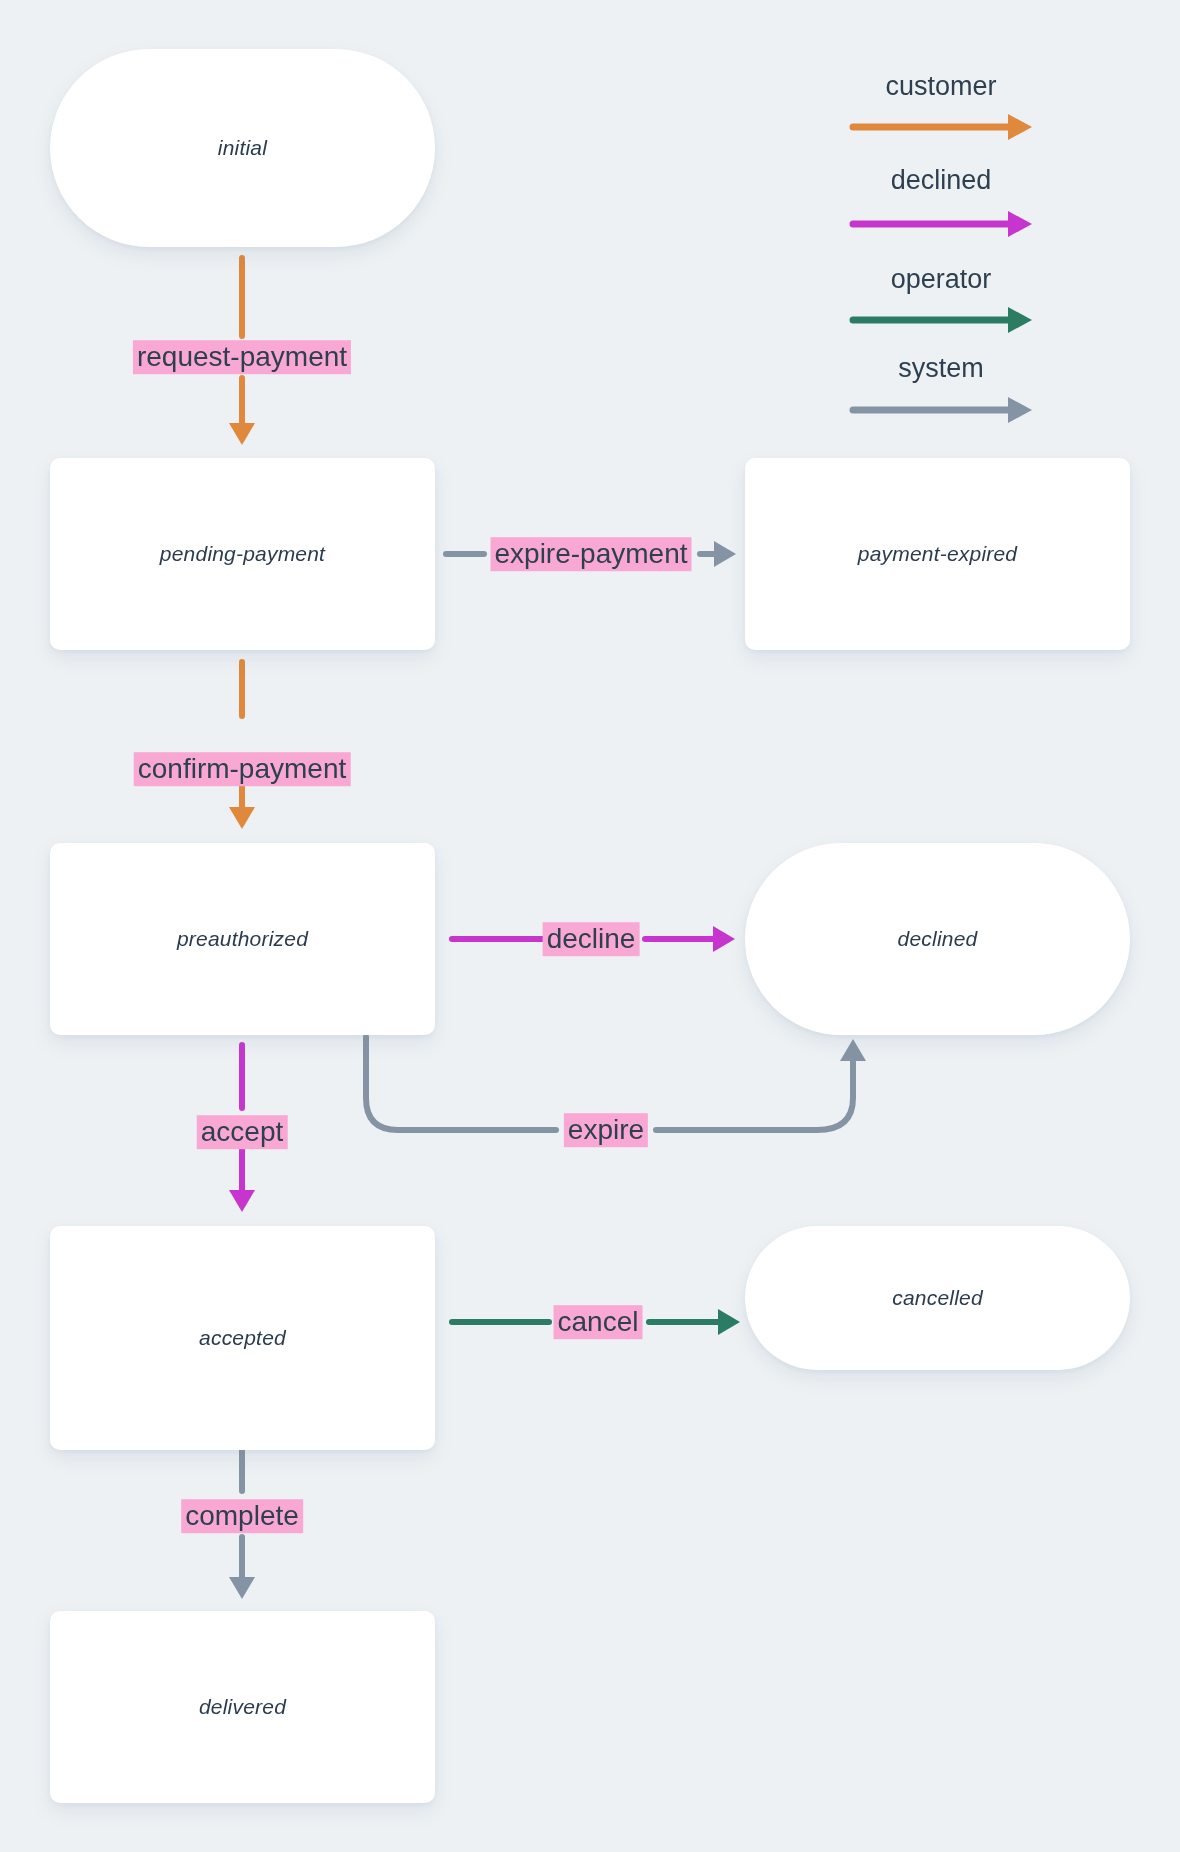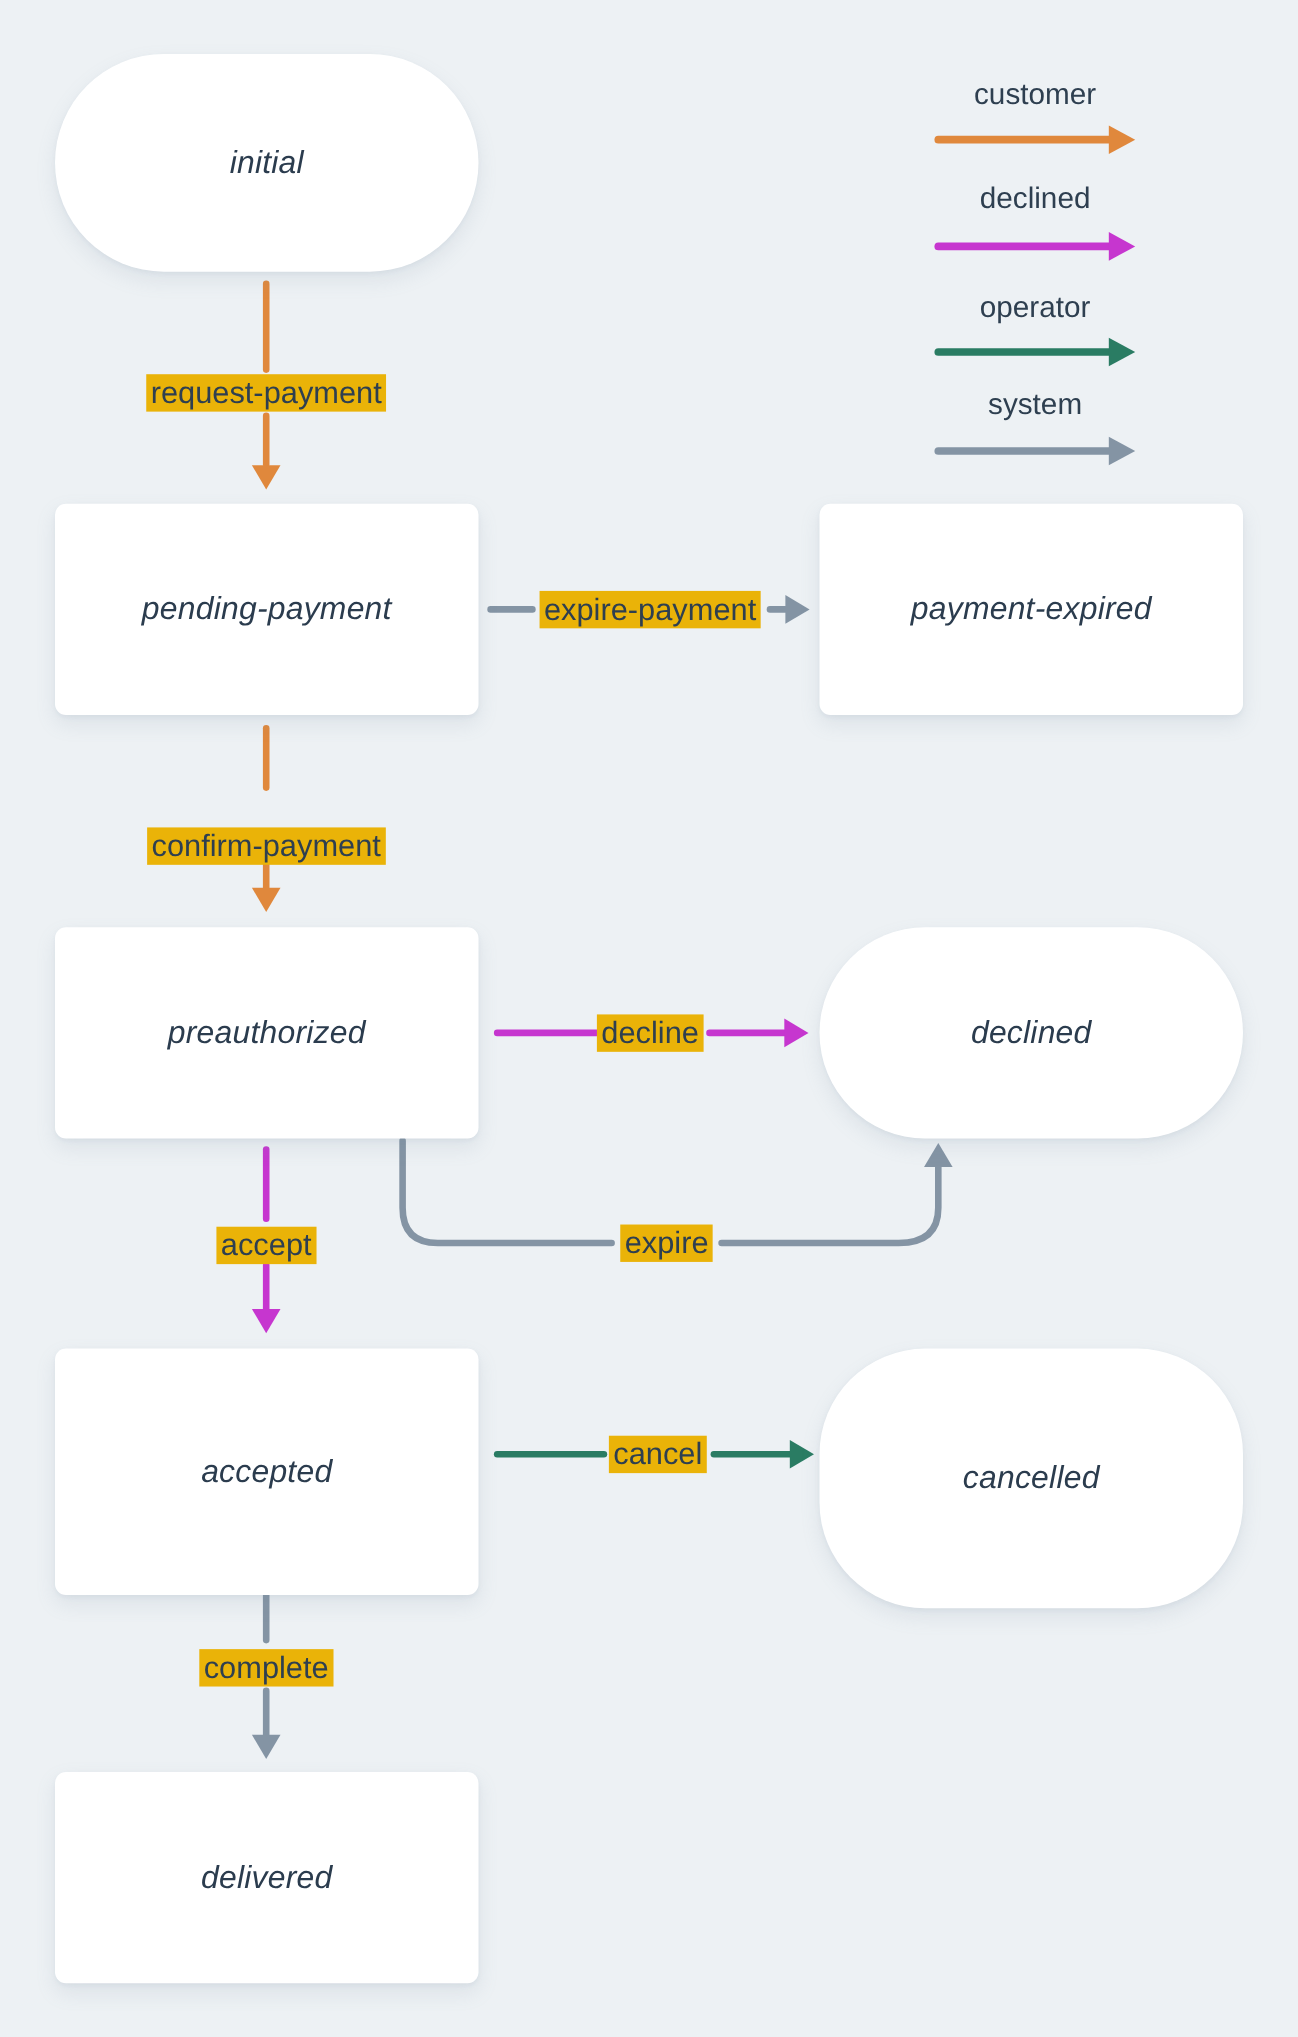--- a/index.html
+++ b/index.html
@@ -5,29 +5,29 @@
   html,body{margin:0;padding:0;background:#edf1f4;}
   .canvas{
     position:relative;width:1180px;height:1852px;background:#edf1f4;
     font-family:"Liberation Sans","DejaVu Sans",sans-serif;overflow:hidden;
   }
   .overlay{position:absolute;left:0;top:0;width:1180px;height:1852px;}
   .node{
     position:absolute;display:flex;align-items:center;justify-content:center;
     background:#ffffff;color:#2b3c4e;
     box-shadow:0 8px 18px rgba(120,140,160,0.14),0 2px 4px rgba(120,140,160,0.08);
-    font-style:italic;font-size:29px;font-weight:500;letter-spacing:.2px;
+    font-style:italic;font-size:21px;font-weight:500;letter-spacing:.2px;
   }
   .node.rect{border-radius:10px;font-style:italic;}
   .node.stadium{border-radius:99px;}
   .node.stadium2{border-radius:96px;}
   .edge-label{
     position:absolute;transform:translate(-50%,-50%);
     color:#2e3f50;font-size:28px;font-weight:500;white-space:nowrap;
-    background:#eab308;padding:0 4px;line-height:1.2;
+    background:#f9a8d4;padding:0 4px;line-height:1.2;
   }
   .legend-label{
     position:absolute;transform:translate(-50%,-50%);
     color:#2e3f50;font-size:27px;font-weight:500;white-space:nowrap;line-height:1.2;
   }
   svg line, svg path{stroke-linecap:round;fill:none;}
 </style>
 </head>
 <body>
 
@@ -123,21 +123,21 @@
   </div>
 
   <div class="node rect" style="left:50px;top:843px;width:385px;height:192px;">
     <span>preauthorized</span>
   </div>
 
   <div class="node rect" style="left:50px;top:1226px;width:385px;height:224px;">
     <span>accepted</span>
   </div>
 
-  <div class="node stadium2" style="left:745px;top:1226px;width:385px;height:236px;font-style:italic;">
+  <div class="node stadium2" style="left:745px;top:1226px;width:385px;height:144px;font-style:italic;">
     <span>cancelled</span>
   </div>
 
   <div class="node rect" style="left:50px;top:1611px;width:385px;height:192px;">
     <span>delivered</span>
   </div>
 
   <div class="edge-label" style="left:242px;top:357px;">request-payment</div>
   <div class="edge-label" style="left:591px;top:554px;">expire-payment</div>
   <div class="edge-label" style="left:242px;top:740px;margin-top:29px;">confirm-payment</div>

